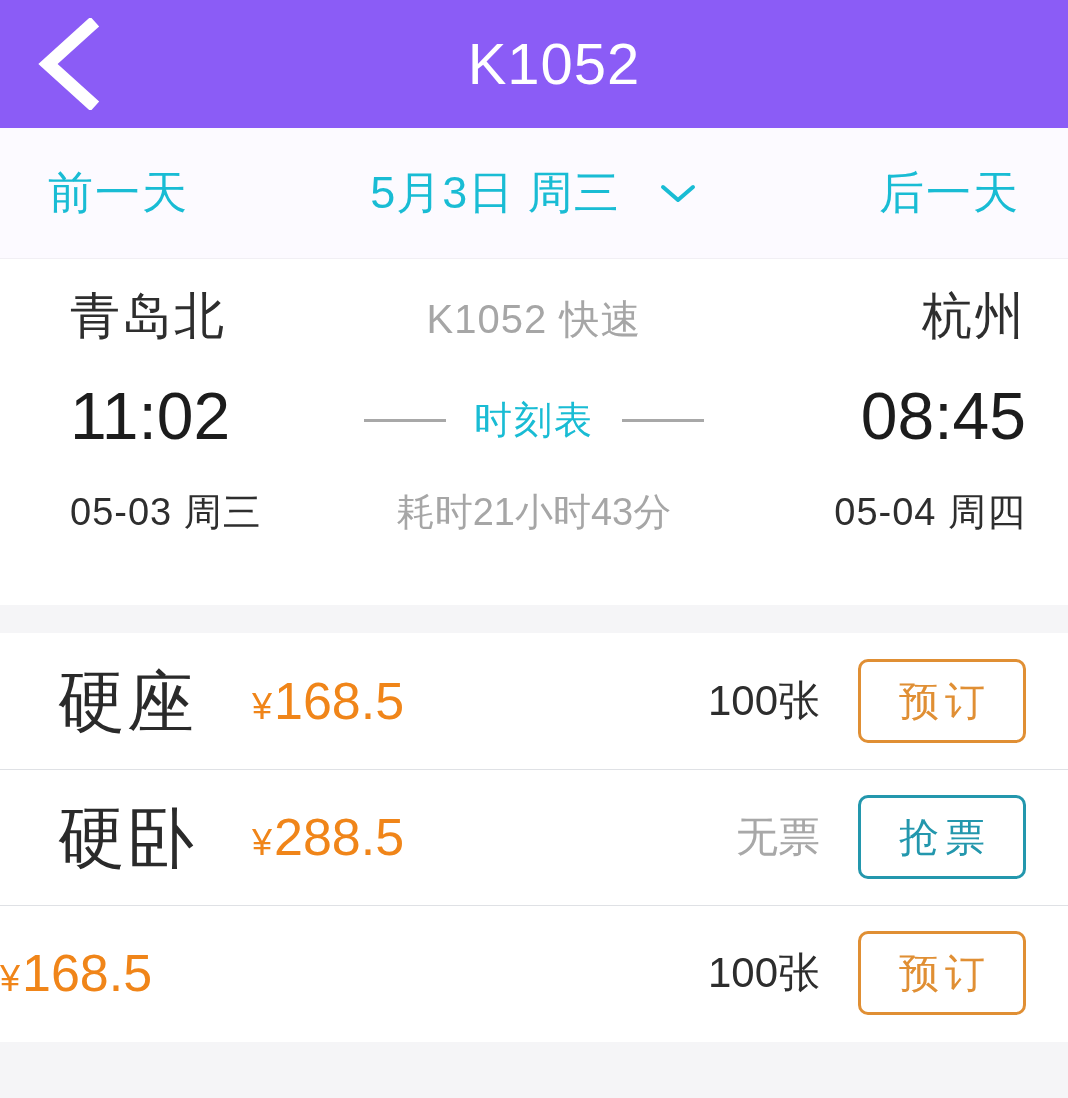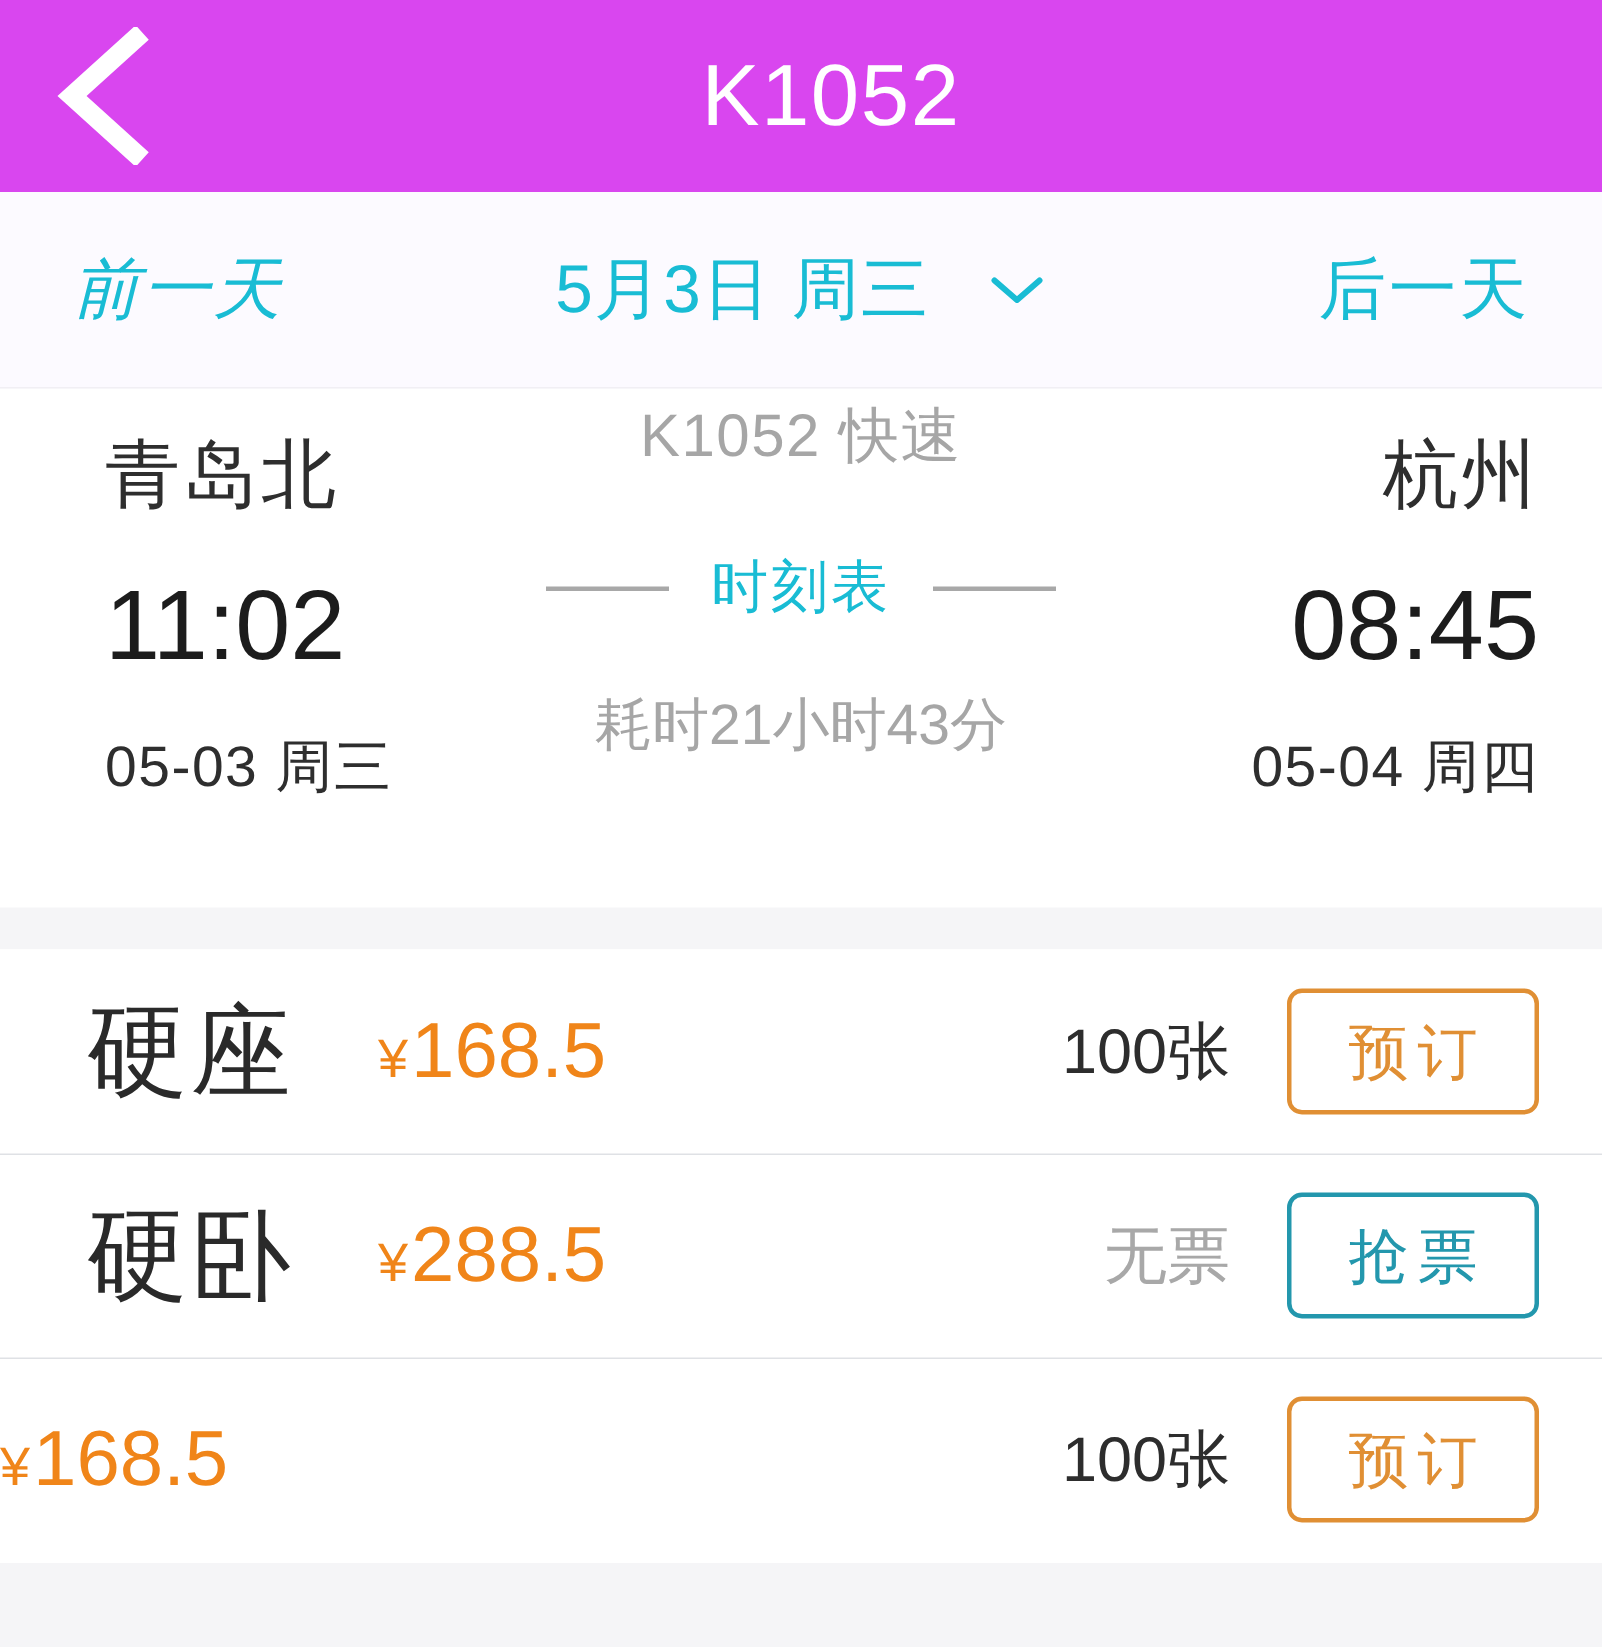--- a/index.html
+++ b/index.html
@@ -12,21 +12,21 @@
     height: 1098px;
     font-family: "Liberation Sans", "DejaVu Sans", sans-serif;
     overflow: hidden;
     position: relative;
   }
 
   
   .navbar {
     position: relative;
     height: 128px;
-    background: #d946ef;
+    background: #8b5cf6;
     display: flex;
     align-items: center;
     justify-content: center;
     padding-left: 40px;
   }
   .back-btn {
     position: absolute;
     left: 34px;
     top: 0;
     height: 128px;
@@ -56,21 +56,21 @@
     align-items: center;
     position: relative;
   }
   .datebar-side {
     width: 300px;
     display: flex;
     align-items: center;
     justify-content: center;
     cursor: pointer;
   }
-  .datebar-side.left { justify-content: flex-start; padding-left: 48px; font-style: italic; }
+  .datebar-side.left { justify-content: flex-start; padding-left: 48px; }
   .datebar-side.right { justify-content: flex-end; padding-right: 48px; }
   .datebar-side span {
     color: #19bcd4;
     font-size: 45px;
     letter-spacing: 2px;
   }
   .datebar-center {
     flex: 1;
     display: flex;
     align-items: center;
@@ -124,20 +124,21 @@
     color: #2e2e2e;
     line-height: 1;
     margin-top: 44px;
     letter-spacing: 1px;
   }
 
   .train-code {
     font-size: 40px;
     color: #a6a6a6;
     line-height: 1;
+    margin-top: 28px;
     letter-spacing: 1px;
   }
   .timetable-row {
     display: flex;
     align-items: center;
     gap: 28px;
     margin-top: 62px;
     cursor: pointer;
   }
   .tt-line {

